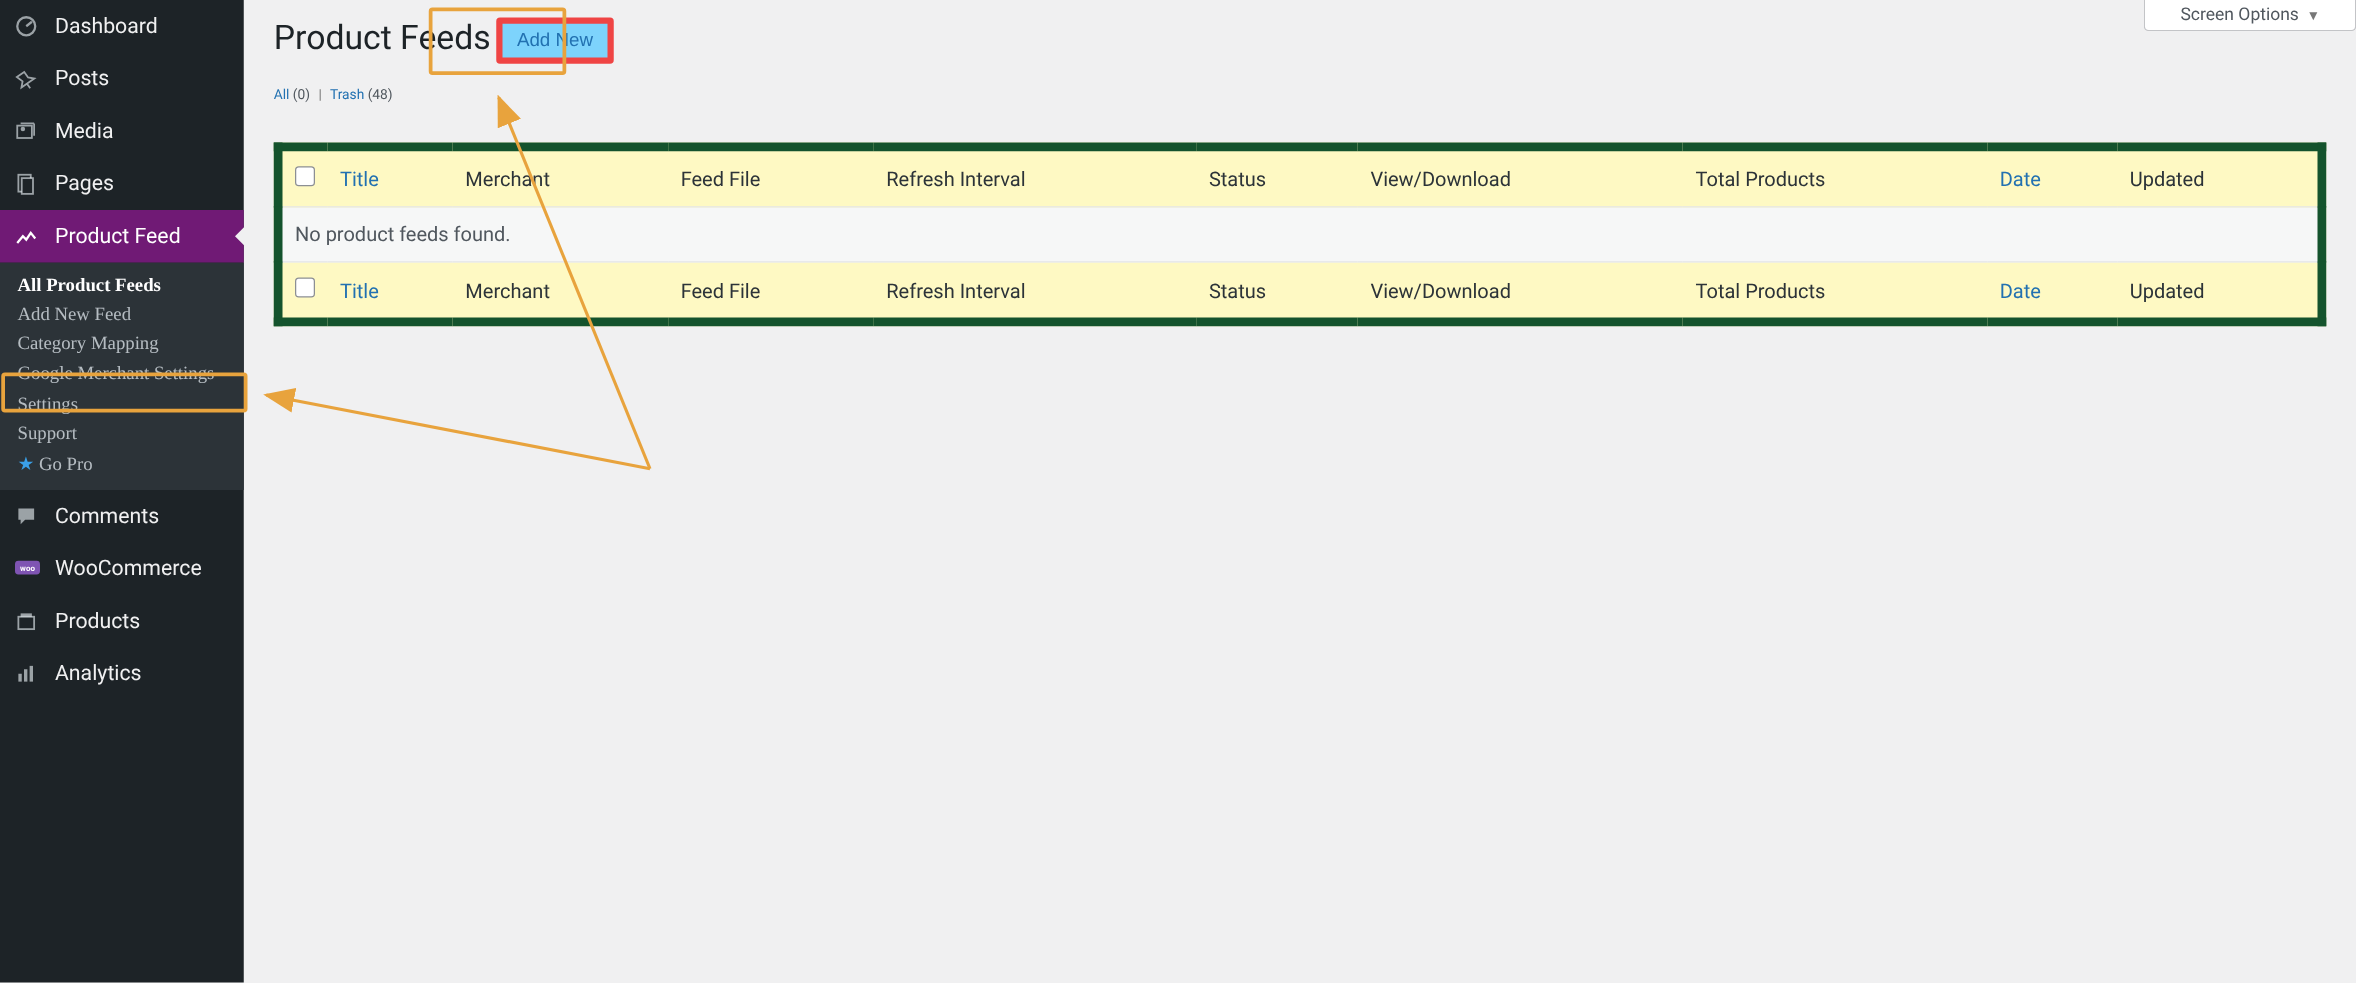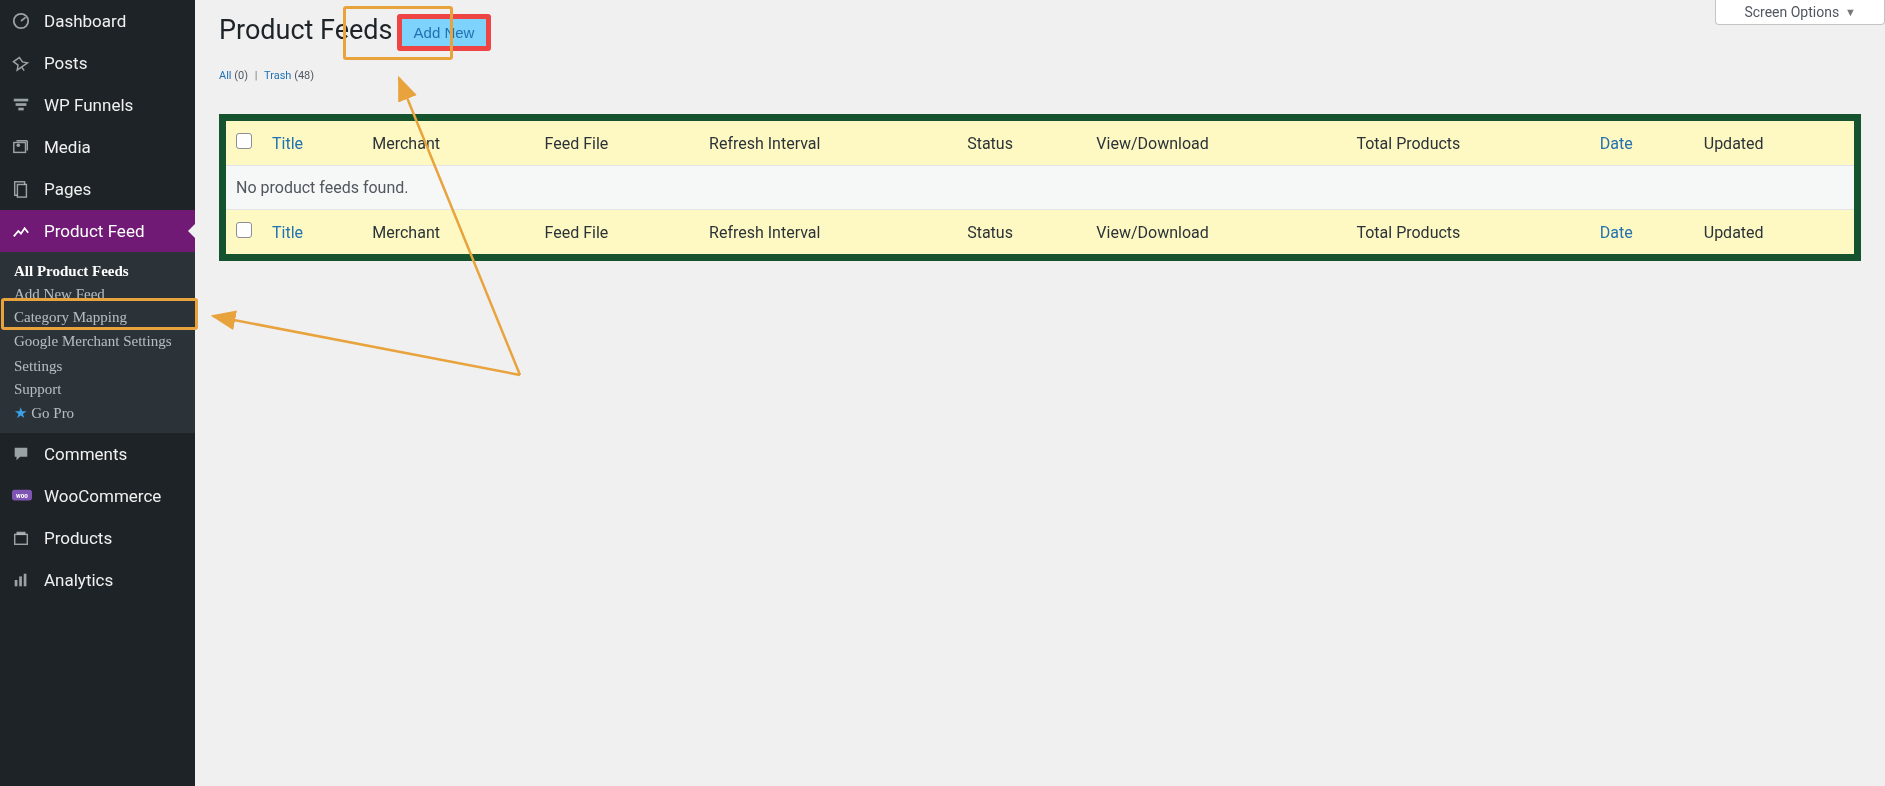--- a/index.html
+++ b/index.html
@@ -194,30 +194,20 @@
 
   <div class="menu-item">
     <span class="icon">
       <svg width="18" height="18" viewBox="0 0 20 20" fill="currentColor">
           <path d="M4 4 L12 4 L12 10 L16 14 L2 14 L6 10 Z M8 14 L8 19" stroke="currentColor" stroke-width="1.6" fill="none" transform="rotate(-35 10 10)"></path>
         </svg>
     </span>
     <span class="label">Posts</span>
   </div>
 
-  <div class="menu-item">
-    <span class="icon">
-      <svg width="18" height="18" viewBox="0 0 20 20" fill="currentColor">
-          <rect x="2" y="3" width="16" height="3"></rect>
-          <rect x="4" y="8" width="12" height="3"></rect>
-          <rect x="7" y="13" width="6" height="3"></rect>
-        </svg>
-    </span>
-    <span class="label">WP Funnels</span>
-  </div>
 
   <div class="menu-item">
     <span class="icon">
       <svg width="18" height="18" viewBox="0 0 20 20" fill="currentColor">
           <rect x="2" y="5" width="13" height="11" fill="none" stroke="currentColor" stroke-width="1.6"></rect>
           <circle cx="7" cy="8" r="2"></circle>
           <path d="M17 3 L17 14 M5 3 L17 3" stroke="currentColor" stroke-width="1.6" fill="none"></path>
         </svg>
     </span>
     <span class="label">Media</span>

